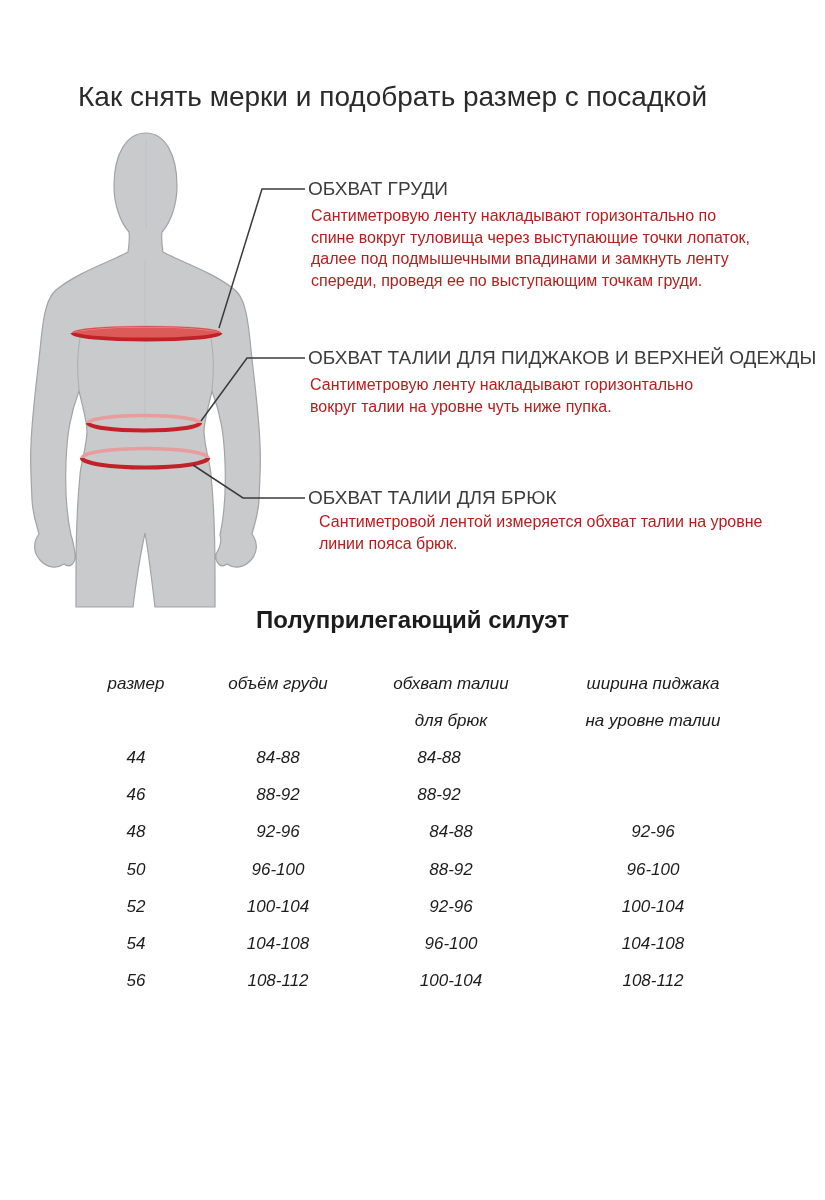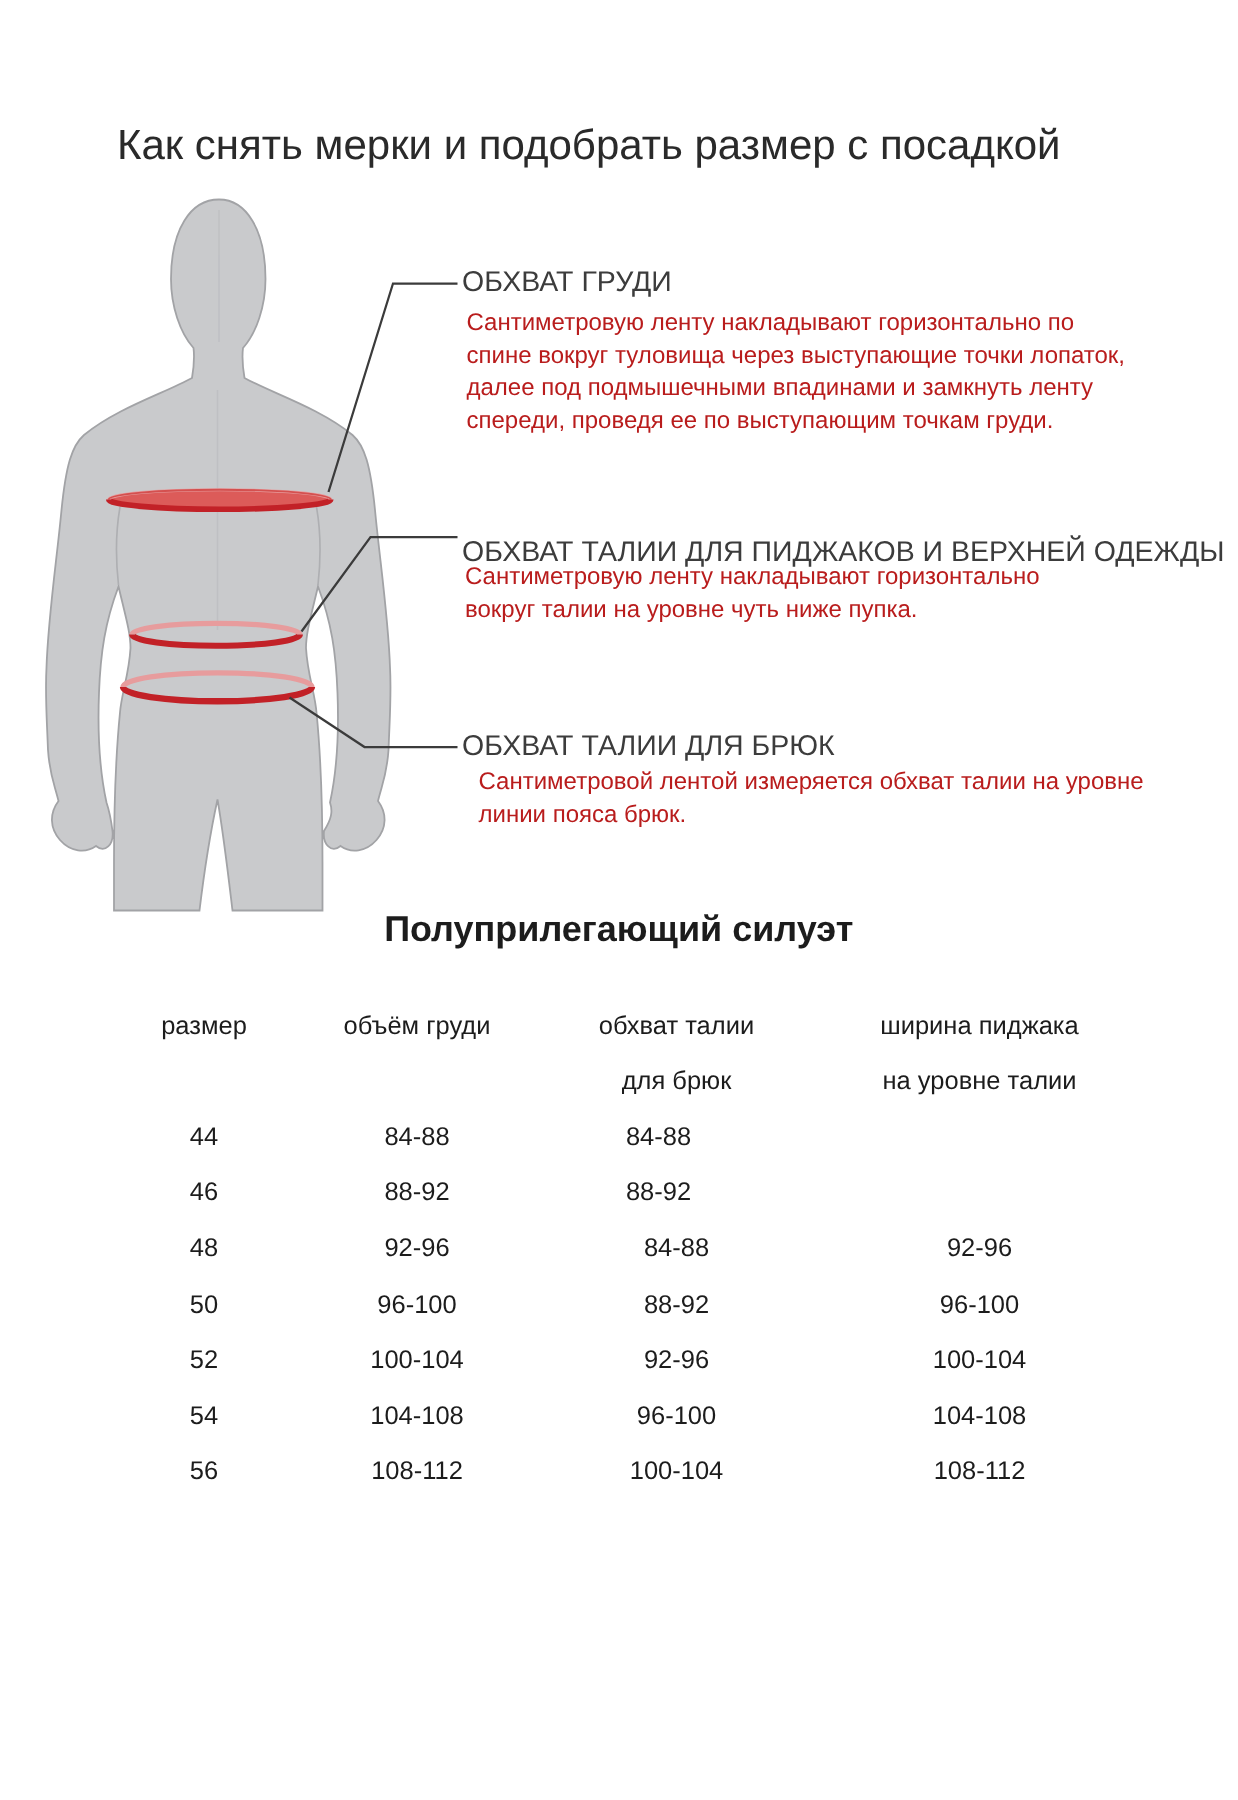--- a/index.html
+++ b/index.html
@@ -15,31 +15,31 @@
   .m-label{
     position:absolute;left:308px;
     font-size:19px;color:#3c3c3c;white-space:nowrap;line-height:21px;
   }
   .m-desc{
     position:absolute;
     font-size:16px;color:#b91c1c;line-height:21.5px;white-space:pre-line;
   }
   #label-0{top:178px;}
   #desc-0{left:311px;top:205px;width:470px;}
-  #label-1{top:347px;margin-top:11px;}
+  #label-1{top:347px;}
   #desc-1{left:310px;top:374px;width:440px;}
   #label-2{top:487px;}
   #desc-2{left:308px;top:511px;width:480px;margin-left:11px;}
 
   .section-subtitle{
     position:absolute;left:0;top:606px;width:825px;
     text-align:center;font-size:24px;font-weight:bold;color:#1c1c1c;
   }
 
-  .size-table{position:absolute;left:60px;top:666px;width:700px;color:#1c1c1c;}
+  .size-table{position:absolute;left:60px;top:666px;width:700px;color:#1c1c1c;font-style:italic;}
   .trow{display:flex;align-items:center;height:37.3px;}
   .trow.hdr{height:36.5px;}
   .tcell{text-align:center;font-size:17px;white-space:nowrap;}
   .c0{width:152px;}
   .c1{width:132px;}
   .c2{width:214px;}
   .c3{width:190px;}
 </style>
 </head>
 <body>

